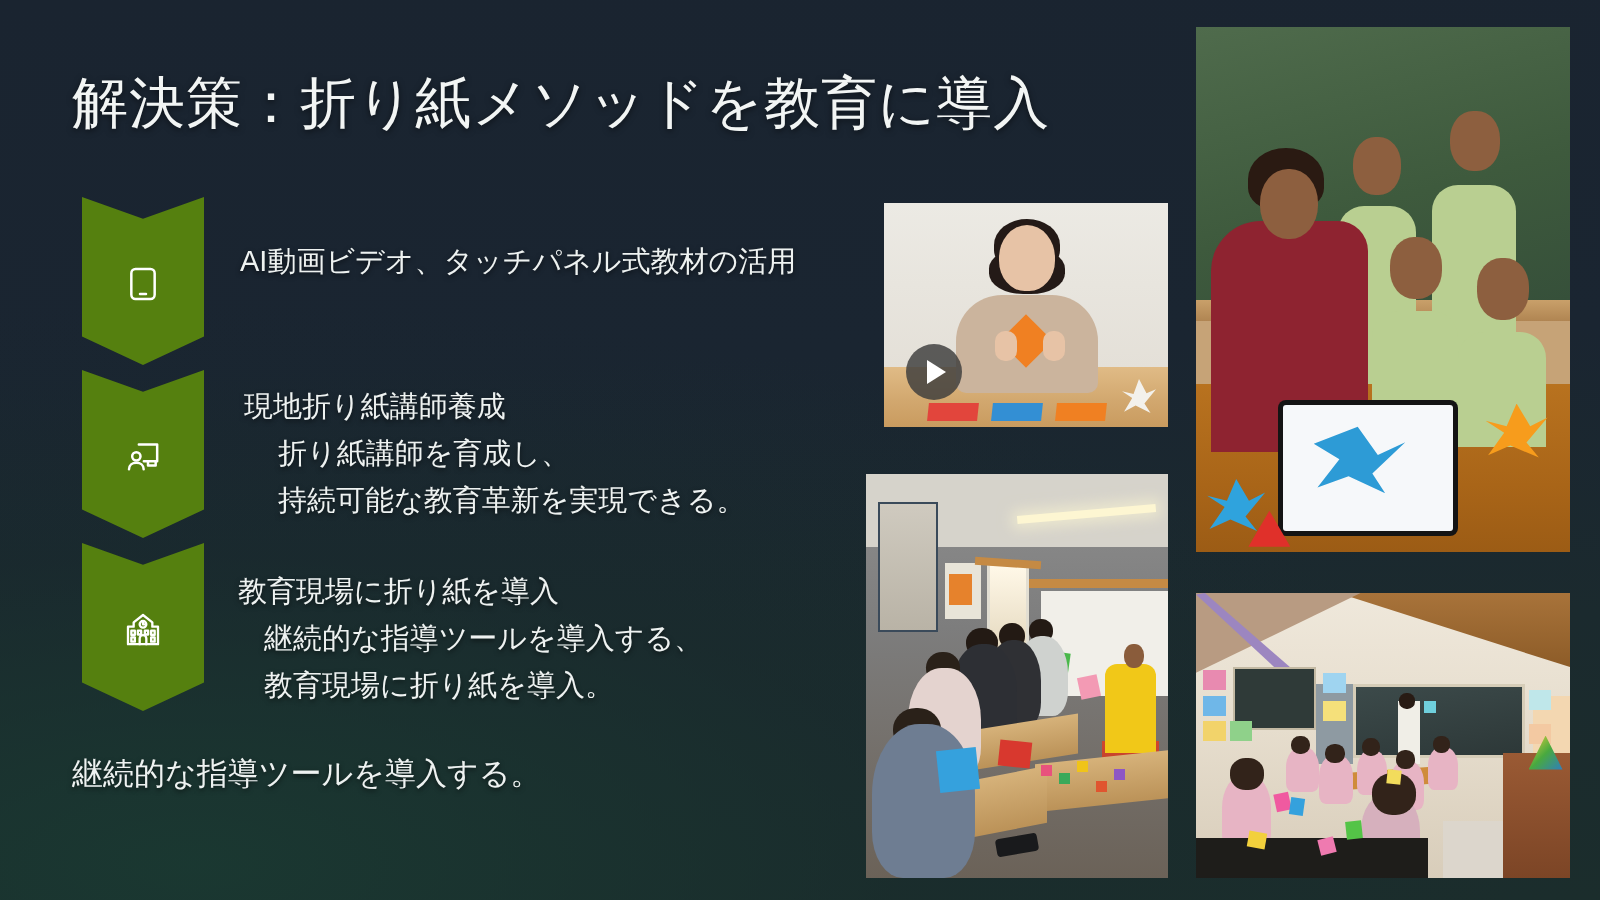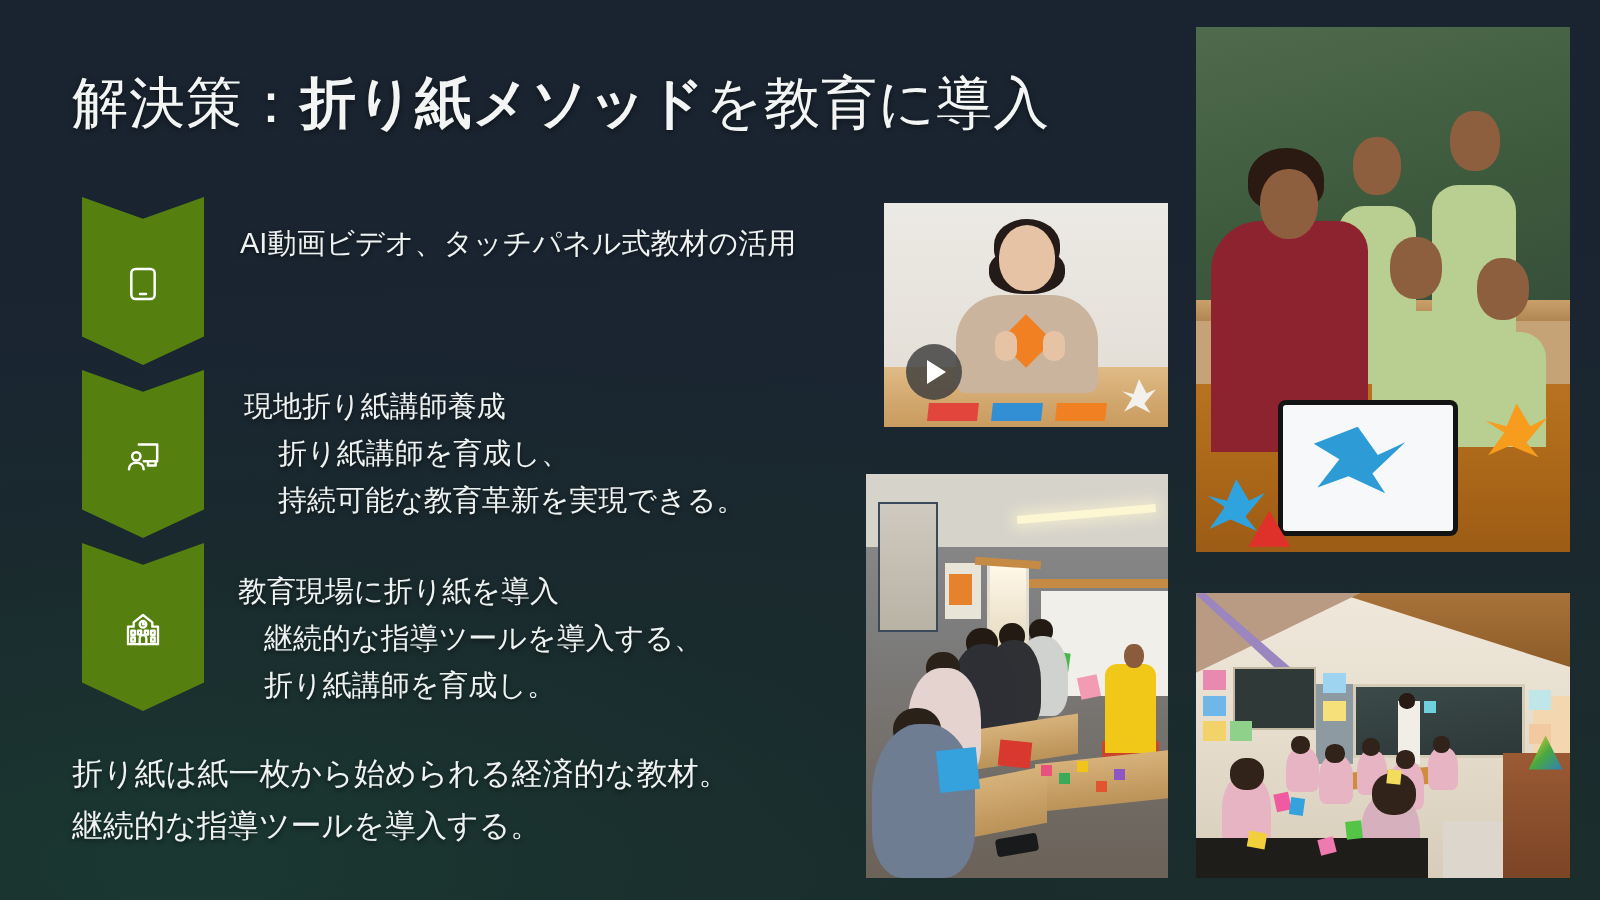--- a/index.html
+++ b/index.html
@@ -19,41 +19,41 @@
 
   
   #title {
     position:absolute; left:72px; top:72px;
     font-family:"Liberation Serif", serif;
     font-size:56px; line-height:1.12;
     color:#f2f5f4; letter-spacing:1px;
     white-space:nowrap;
     text-shadow:0 2px 6px rgba(0,0,0,.55);
   }
-  #title .em { font-weight:bold; }
+  #title .em { font-weight:normal; }
 
   
   .chevron {
     position:absolute; left:82px; width:122px;
     background:#55800f;
     clip-path: polygon(0% 0%, 50% 13%, 100% 0%, 100% 83%, 50% 100%, 0% 83%);
     display:flex; align-items:center; justify-content:center;
   }
   .chevron .ico { width:40px; height:40px; display:block; margin-top:6px; }
   .chevron .ico svg { width:100%; height:100%; display:block; }
   #chev-0 { top:197px; height:168px; }
   #chev-1 { top:370px; height:168px; }
   #chev-2 { top:543px; height:168px; }
 
   
   .bullet { position:absolute; color:#eef2f1; text-shadow:0 2px 5px rgba(0,0,0,.6); }
   .bullet .line { white-space:nowrap; font-size:29px; line-height:47px; font-weight:500; }
   .bullet .line.ind1 { padding-left:26px; }
   .bullet .line.ind2 { padding-left:34px; }
-  #b-0 { left:240px; top:220px; }
+  #b-0 { left:240px; top:238px; }
   #b-1 { left:244px; top:383px; }
   #b-2 { left:238px; top:568px; }
 
   
   #footer {
     position:absolute; left:72px; top:748px;
     color:#eef2f1; text-shadow:0 2px 5px rgba(0,0,0,.6);
   }
   #footer .line { white-space:nowrap; font-size:31px; line-height:52px; }
 
@@ -255,25 +255,24 @@
 
   <div class="bullet" id="b-1">
     <div class="line">現地折り紙講師養成</div>
     <div class="line ind2">折り紙講師を育成し、</div>
     <div class="line ind2">持続可能な教育革新を実現できる。</div>
   </div>
 
   <div class="bullet" id="b-2">
     <div class="line">教育現場に折り紙を導入</div>
     <div class="line ind1">継続的な指導ツールを導入する、</div>
-    <div class="line ind1">折り紙講師を育成し。</div>
+    <div class="line ind1">教育現場に折り紙を導入。</div>
   </div>
 
   <div id="footer">
-    <div class="line">折り紙は紙一枚から始められる経済的な教材。</div>
     <div class="line">継続的な指導ツールを導入する。</div>
   </div>
 
   <div class="photo" id="video-card">
     <div class="wall"></div>
     <div class="desk"></div>
     <div class="person-hair2"></div>
     <div class="person-hair"></div>
     <div class="person-head"></div>
     <div class="person-body"></div>

